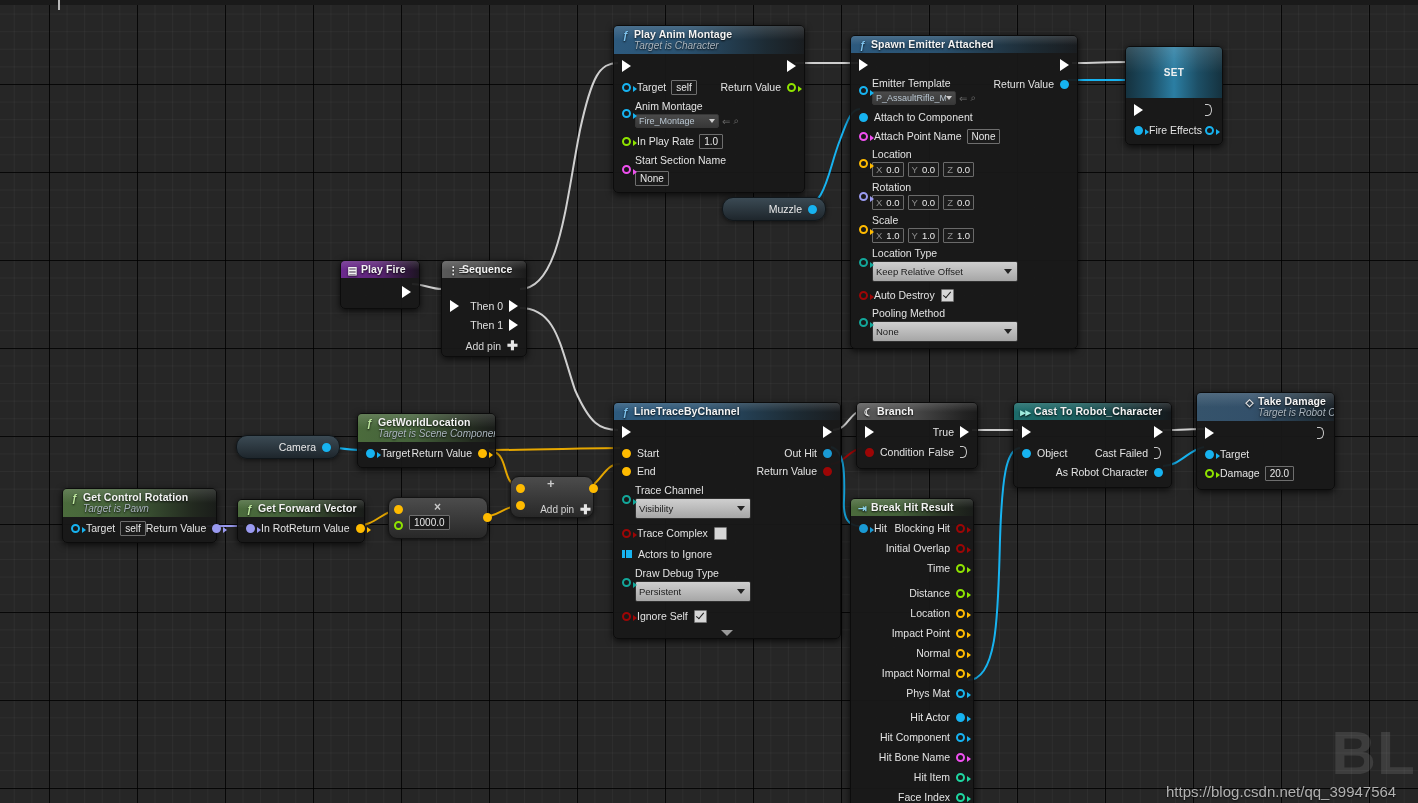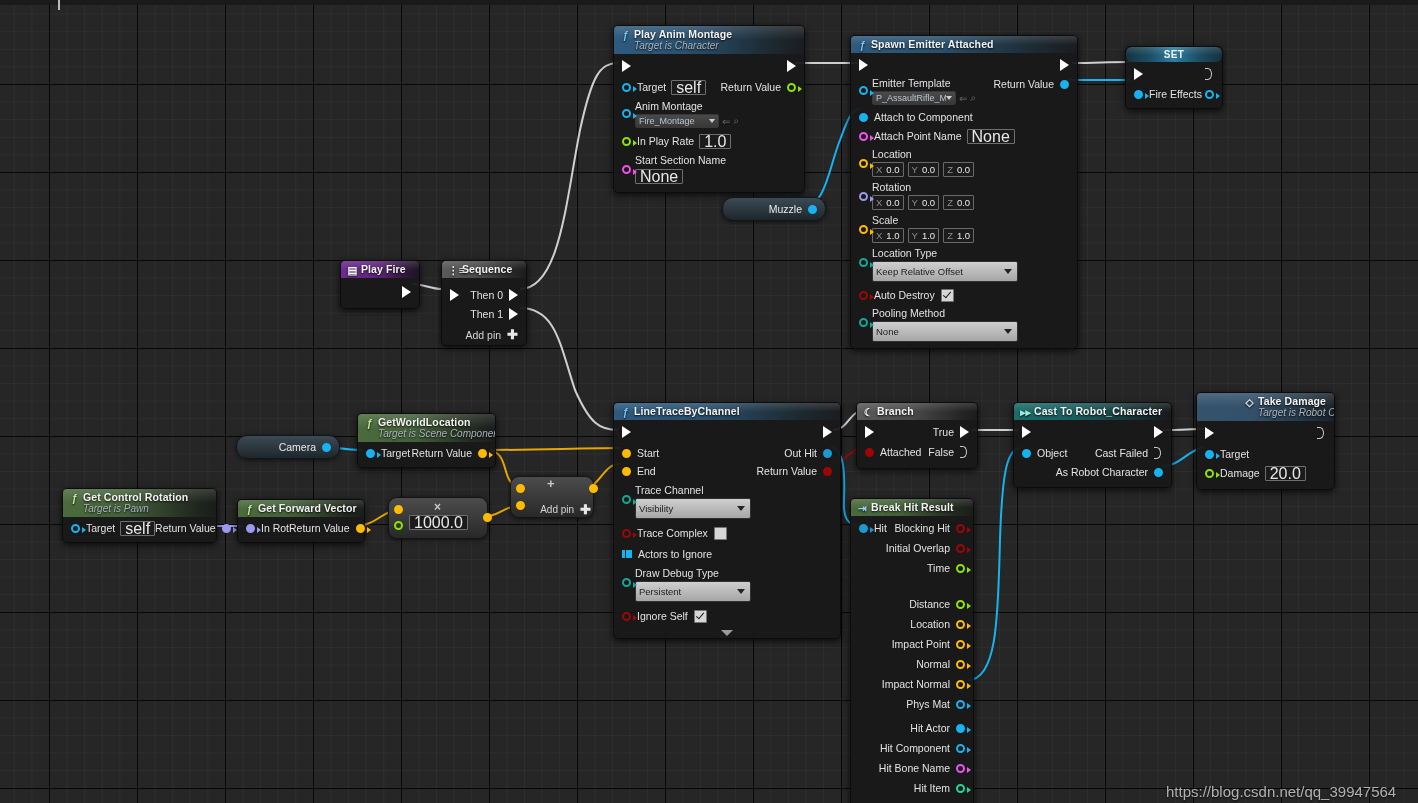--- a/index.html
+++ b/index.html
@@ -79,21 +79,21 @@
      border-left:9px solid #fff;border-top:6px solid transparent;
      border-bottom:6px solid transparent;}
   .exec.outline{width:9px;height:12px;position:relative;}
   .exec.outline::before{border:none;content:"";position:absolute;left:0;top:0;
      width:6px;height:10px;border-top:1.5px solid #c9c9c9;
      border-right:1.5px solid #c9c9c9;border-bottom:1.5px solid #c9c9c9;
      border-radius:0 60% 60% 0 / 0 50% 50% 0;}
 
   
   .val{display:inline-block;border:1px solid #6e6e6e;background:#1b1b1b;
-       color:#e8e8e8;font-size:16px;padding:0 4px;line-height:13px;
+       color:#e8e8e8;font-size:10px;padding:0 4px;line-height:13px;
        border-radius:1px;margin-left:5px;min-width:14px;text-align:center;}
   .xyz{display:flex;gap:4px;margin:1px 0 0 21px;}
   .xyzf{border:1px solid #6a6a6a;background:#1c1c1c;font-size:9.5px;
         padding:0 3px;line-height:13px;display:flex;gap:4px;border-radius:1px;}
   .xyzf .k{color:#8d8d8d;} .xyzf .v{color:#eaeaea;}
   .combo{margin:1px 0 0 21px;width:122px;height:21px;border:1px solid #303030;
      background:linear-gradient(to bottom,#cfcfcf,#a6a6a6);
      border-radius:2px;display:flex;align-items:center;
      justify-content:space-between;padding:0 3px;box-sizing:border-box;}
   .combo .cv{font-size:9.5px;color:#1b1b1b;white-space:nowrap;}
@@ -230,21 +230,21 @@
         <span class="exec c-exec"></span>
       </div>
     </div>
   </div>
 
   <div class="node" id="n-seq" style="left:441px;top:260px;width:84px;">
     <div class="nhdr h-grey">
       <div class="hglow"></div>
       <div class="t"><span class="ico">⋮≡</span><span>Sequence</span></div>
     </div>
-    <div class="nbody" style="padding:9px 0 4px 0;">
+    <div class="nbody" style="padding:20px 0 4px 0;">
       <div class="row" style="justify-content:space-between;">
         <span class="exec c-exec"></span>
         <span style="display:flex;align-items:center;gap:6px;">
           <span class="lbl">Then 0</span>
           <span class="exec c-exec"></span>
         </span>
       </div>
       <div class="row out" style="margin-top:3px;">
         <span class="lbl">Then 1</span>
         <span class="exec c-exec" style="margin-left:6px;"></span>
@@ -427,21 +427,21 @@
         <span class="pin hollow arrow c-enum" style="position:absolute;left:8px;top:11px;"></span>
         <div class="combo" style="width:146px;">
           <span class="cv">None</span>
           <span class="ca"></span>
         </div>
       </div>
     </div>
   </div>
 
   <div class="node" id="n-set" style="left:1125px;top:46px;width:96px;">
-    <div class="nhdr h-var" style="padding:2px 6px;border-radius:6px;">
+    <div class="nhdr h-var" style="padding:20px 6px;">
       <div class="hglow"></div>
       <div class="setttl">SET</div>
     </div>
     <div class="nbody" style="padding:4px 0 6px 0;">
       <div class="row" style="justify-content:space-between;">
         <span class="exec c-exec"></span>
         <span class="exec outline"></span>
       </div>
       <div class="row" style="justify-content:space-between;margin-top:4px;">
         <span style="display:flex;align-items:center;">
@@ -624,21 +624,21 @@
       <div class="row" style="justify-content:space-between;">
         <span class="exec c-exec"></span>
         <span style="display:flex;align-items:center;gap:6px;">
           <span class="lbl">True</span>
           <span class="exec c-exec"></span>
         </span>
       </div>
       <div class="row" style="justify-content:space-between;margin-top:4px;">
         <span style="display:flex;align-items:center;">
           <span class="pin solid c-bool pl"></span>
-          <span class="lbl">Attached</span>
+          <span class="lbl">Condition</span>
         </span>
         <span style="display:flex;align-items:center;gap:6px;">
           <span class="lbl">False</span>
           <span class="exec outline"></span>
         </span>
       </div>
     </div>
   </div>
 
   <div class="node" id="n-break" style="left:850px;top:498px;width:122px;">
@@ -659,21 +659,21 @@
       </div>
       <div id="break-rows">
           <div class="row out" style="margin-top: 4px;">
             <span class="lbl">Initial Overlap</span>
             <span class="pin hollow arrow pr c-bool"></span>
           </div>
           <div class="row out" style="margin-top: 4px;">
             <span class="lbl">Time</span>
             <span class="pin hollow arrow pr c-float"></span>
           </div>
-          <div class="row out" style="margin-top: 20px;">
+          <div class="row out" style="margin-top: 9px;">
             <span class="lbl">Distance</span>
             <span class="pin hollow arrow pr c-float"></span>
           </div>
           <div class="row out" style="margin-top: 4px;">
             <span class="lbl">Location</span>
             <span class="pin hollow arrow pr c-vec"></span>
           </div>
           <div class="row out" style="margin-top: 4px;">
             <span class="lbl">Impact Point</span>
             <span class="pin hollow arrow pr c-vec"></span>
@@ -760,14 +760,15 @@
         <span class="lbl">Target</span>
       </div>
       <div class="row" style="margin-top:3px;">
         <span class="pin hollow arrow c-float pl"></span>
         <span class="lbl">Damage</span>
         <span class="val">20.0</span>
       </div>
     </div>
   </div>
 
+  <div id="wm-big">BL</div>
   <div id="wm-url">https://blog.csdn.net/qq_39947564</div>
 </div>
 
 </body></html>

